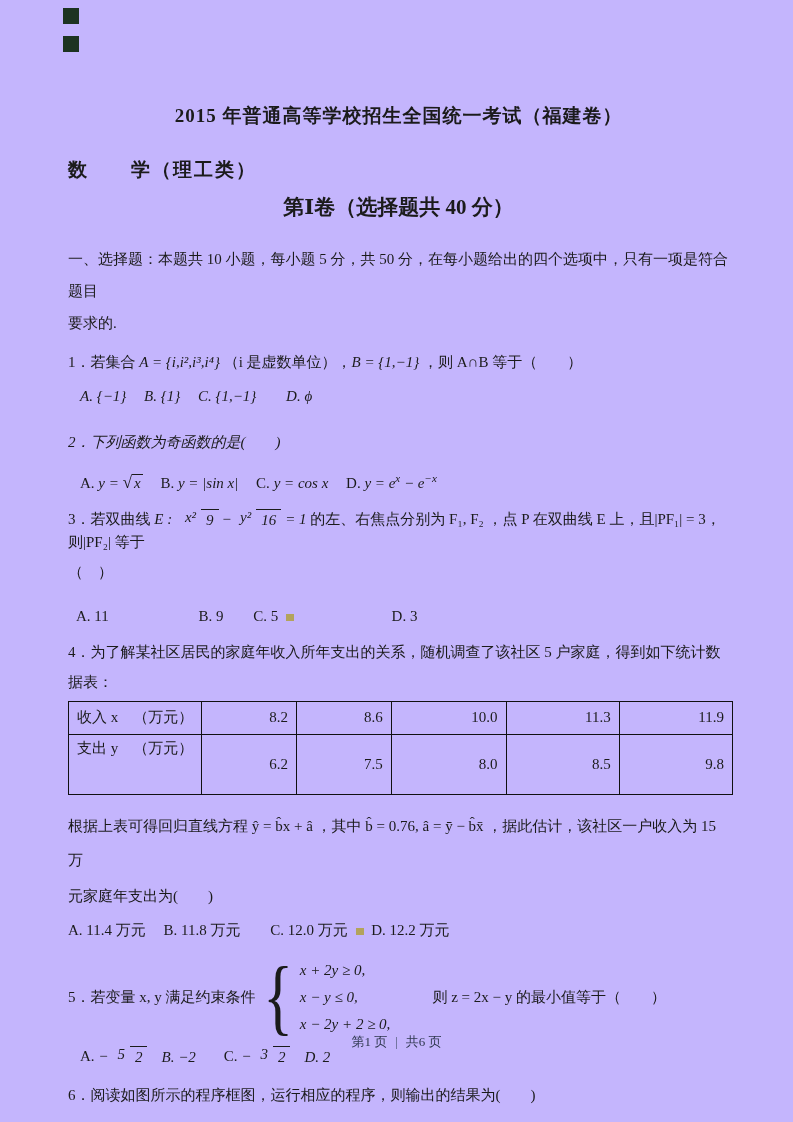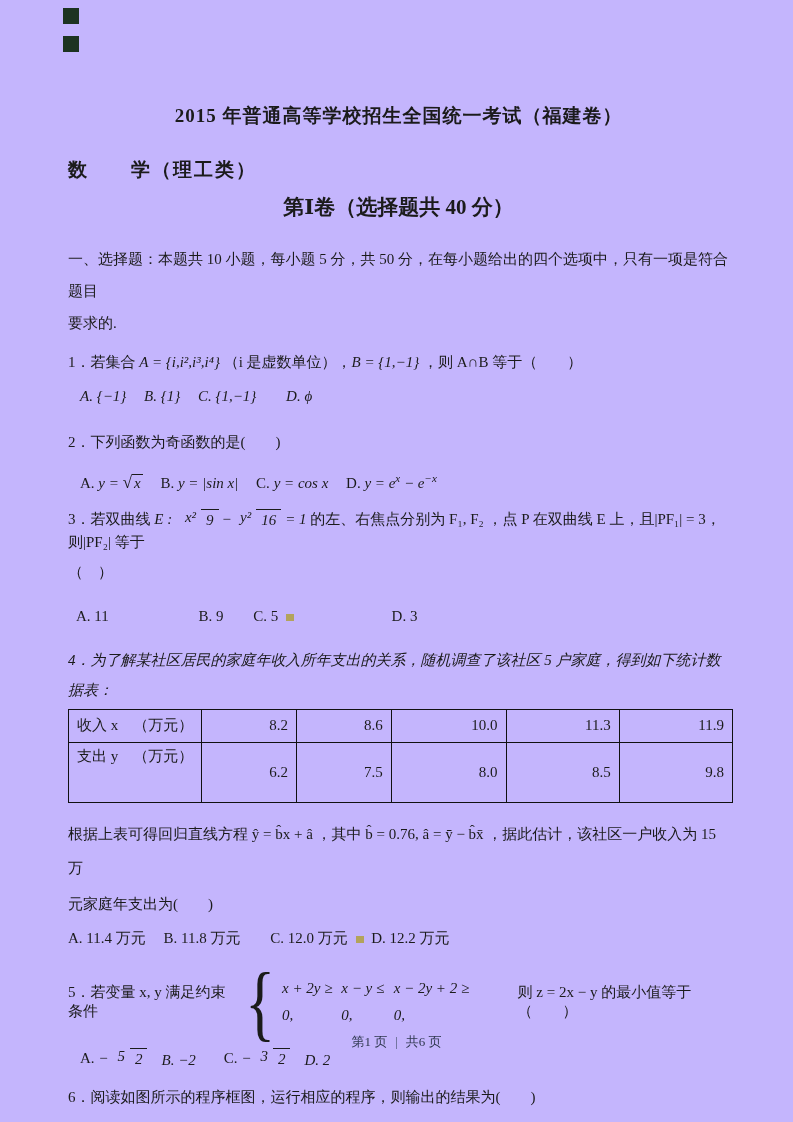--- a/index.html
+++ b/index.html
@@ -38,21 +38,21 @@
   table.data-table td { border:1.8px solid #111111; text-align:right; font-size:15px; padding:2px 8px; }
   td.row-label { width:110px; text-align:left; padding-left:8px; white-space:nowrap; }
   tr.row-x td { height:33px; }
   tr.row-y td { height:60px; vertical-align:middle; }
   tr.row-y td.row-label { vertical-align:top; padding-top:4px; }
   
   .stray-dot { display:inline-block; width:8px; height:7px; background:#b3a35c; vertical-align:middle; margin:0 4px; }
   
   .q5-row { display:flex; align-items:center; margin-top:12px; }
   .q5-brace { font-size:84px; font-weight:400; line-height:0.9; transform:scaleX(0.75); margin:0 2px; font-style:normal; }
-  .system { display:flex; flex-direction:row; line-height:27px; font-style:italic; }
+  .system { display:flex; flex-direction:column; line-height:27px; font-style:italic; }
   .q5-post { margin-left:42px; }
   .q5-opts { margin-top:10px; line-height:1.1; display:flex; align-items:center; }
   
   .footer { position:absolute; top:1033px; left:0; width:100%; text-align:center;
             font-size:13px; color:#2f3850; }
   .footer .sep { margin:0 8px; color:#4a5570; }
   .gap-sm { margin-right:14px; }
   .gap-md { margin-right:26px; }
   .gap-xl { margin-right:86px;margin-top:12px; }
 </style>
@@ -77,21 +77,21 @@
     <div class="line stem">
       <span>1．若集合 </span><span class="math">A = {i,i²,i³,i⁴}</span><span> （i 是虚数单位），</span><span class="math">B = {1,−1}</span><span> ，则 A∩B 等于（　　）</span>
     </div>
     <div class="options-row" style="padding-left:12px;">
       <span class="opt math gap-sm">A. {−1}</span>
       <span class="opt math gap-sm">B. {1}</span>
       <span class="opt math gap-md">C. {1,−1}</span>
       <span class="opt math">D. ϕ</span>
     </div>
 
-    <div class="line stem" style="margin-top:16px;">2．下列函数为奇函数的是(　　)</div>
+    <div class="line stem" style="margin-top:16px;font-style:italic;">2．下列函数为奇函数的是(　　)</div>
     <div class="options-row" style="padding-left:12px; margin-top:6px;">
       <span class="opt gap-sm">
         <span>A.</span>
         <span class="math">y = </span><span class="sqrt-sign">√</span><span class="radicand">x</span>
       </span>
       <span class="opt gap-sm">
         <span>B.</span>
         <span class="math">y = |sin x|</span>
       </span>
       <span class="opt gap-sm">
@@ -116,21 +116,21 @@
     <div class="line" style="margin-top:2px;">（　）</div>
     <div class="options-row" style="padding-left:8px; margin-top:2px;">
       <span class="opt gap-xl">A. 11</span>
       <span class="opt gap-md">B. 9</span>
       <span class="opt">C. 5</span>
       <span class="stray-dot"></span>
       <span class="opt gap-xl"></span>
       <span class="opt">D. 3</span>
     </div>
 
-    <div class="line stem" style="margin-top:14px;font-style:italic;">4．为了解某社区居民的家庭年收入所年支出的关系，随机调查了该社区 5 户家庭，得到如下统计数据表：</div>
+    <div class="line stem" style="margin-top:6px;">4．为了解某社区居民的家庭年收入所年支出的关系，随机调查了该社区 5 户家庭，得到如下统计数据表：</div>
     <table class="data-table">
       <tbody>
           <tr class="row-x">
         <td class="row-label">收入 x　（万元）</td>
         <td>8.2</td>
         <td>8.6</td>
         <td>10.0</td>
         <td>11.3</td>
         <td>11.9</td>
       </tr>

